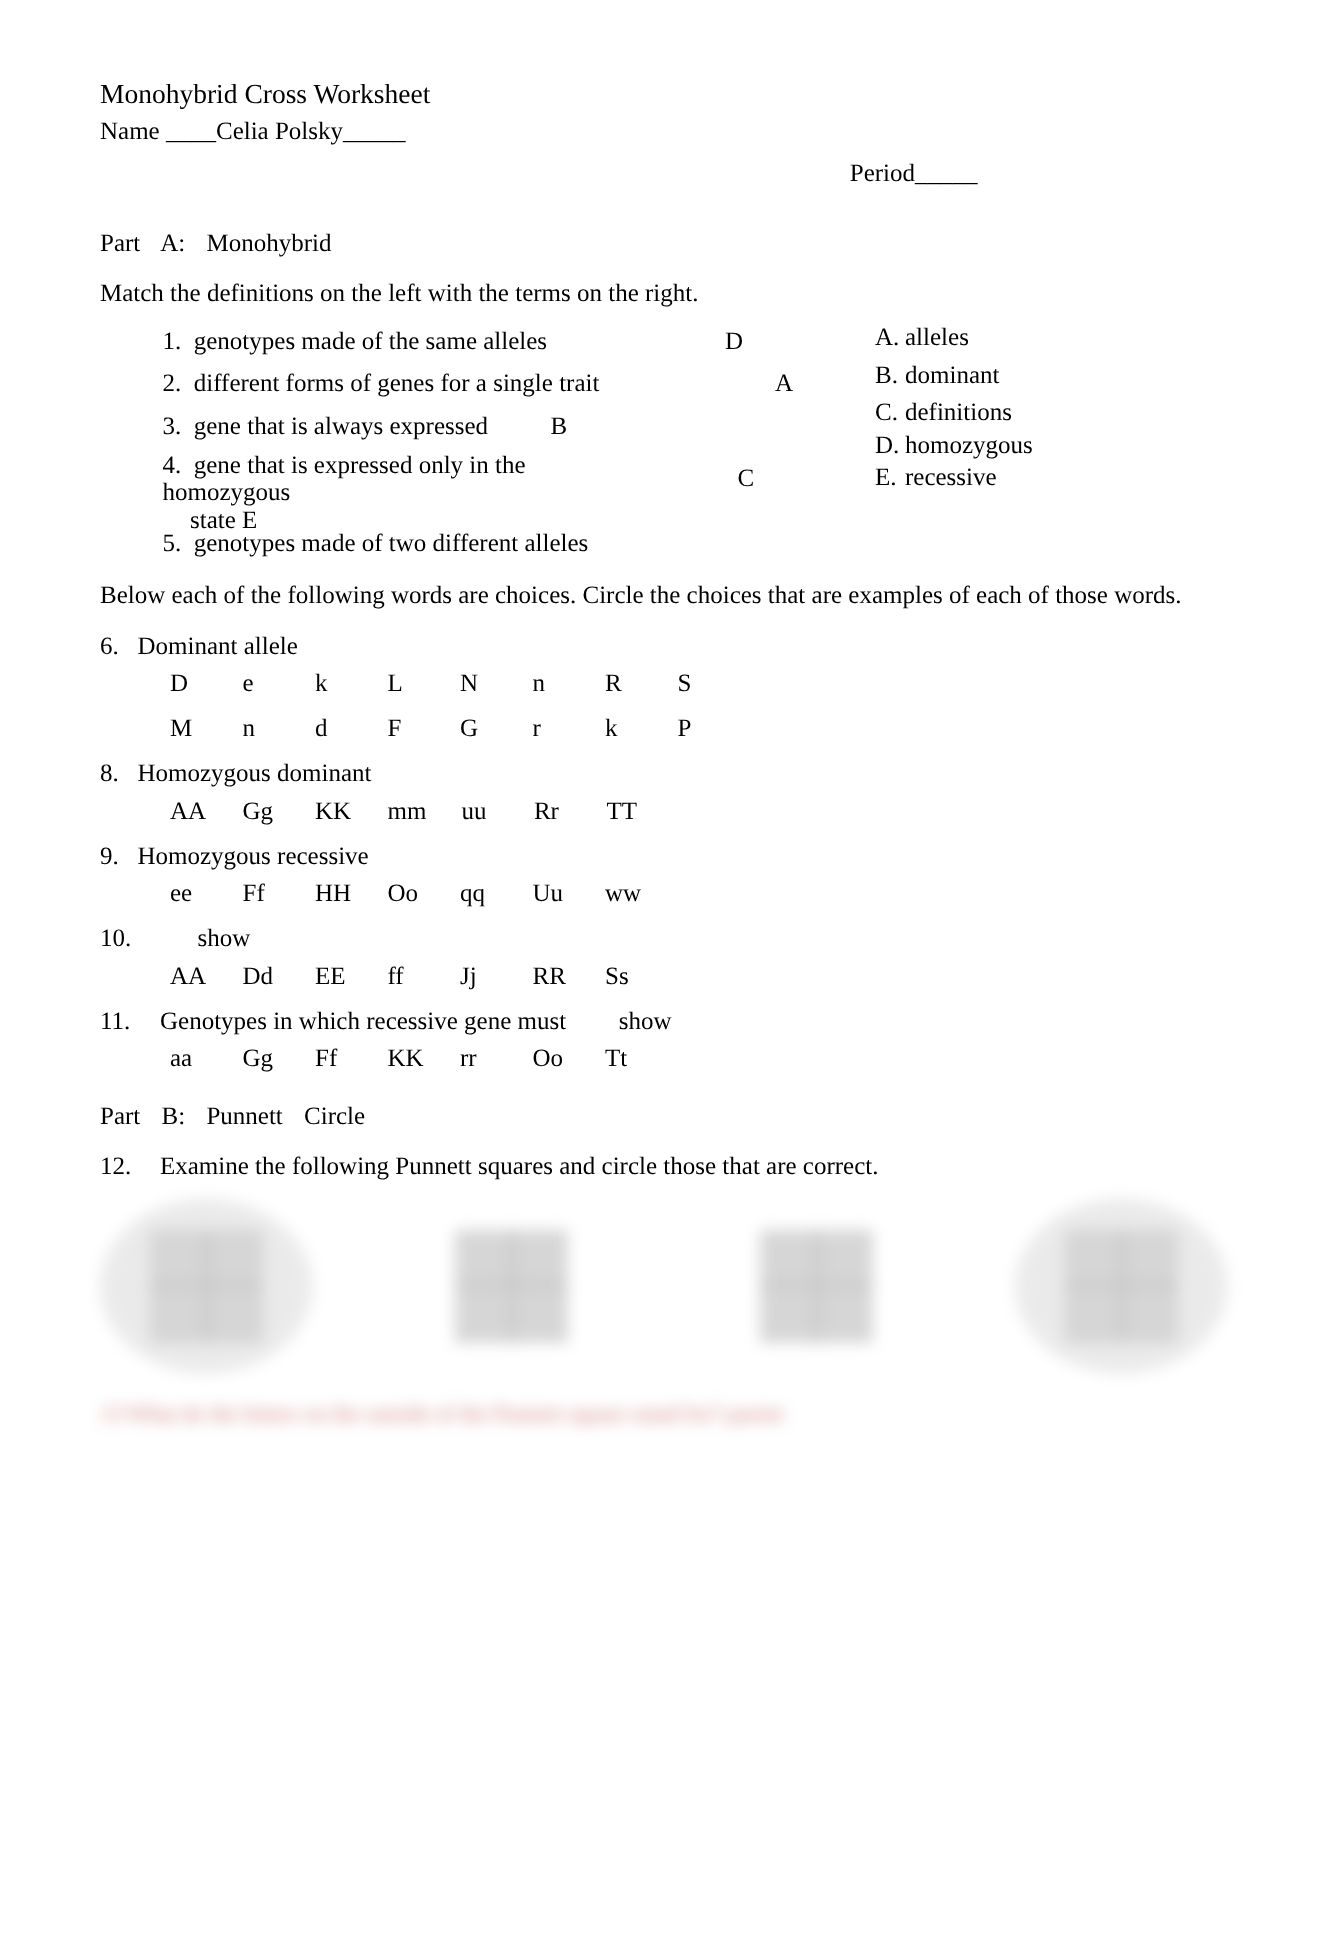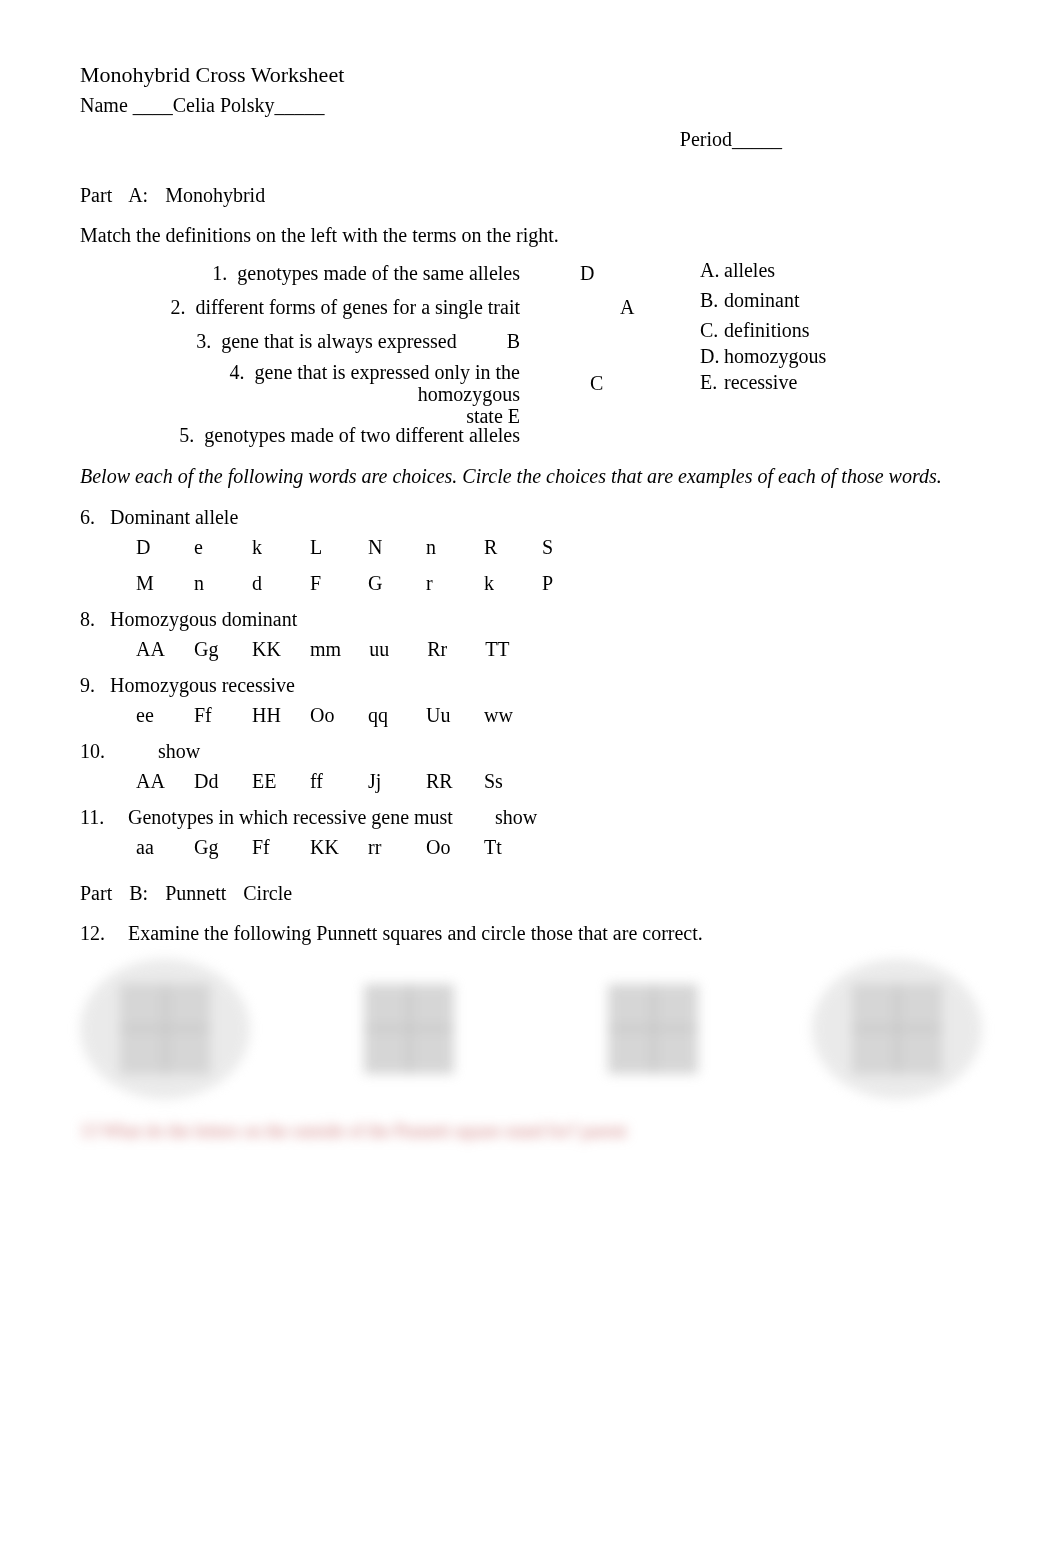--- a/index.html
+++ b/index.html
@@ -29,34 +29,34 @@
       margin: 18px 0 12px 0;
       font-size: 20px;
     }
     .part-heading span { margin-right: 12px; }
     .instructions { margin-bottom: 10px; }
     .match-wrap {
       display: flex;
       gap: 30px;
       margin-bottom: 8px;
     }
-    .match-left { flex: 0 0 440px; text-align: right; }
+    .match-left { flex: 0 0 440px; }
     .match-ans { flex: 0 0 120px; }
     .match-right { flex: 1; }
     .match-left ol { padding-left: 50px; }
     .match-left li { margin-bottom: 6px; }
     .match-ans div { height: 30px; margin-bottom: 4px; padding-left: 10px;}
     .match-ans div:nth-child(1){ padding-left: 30px;}
     .match-ans div:nth-child(2){ padding-left: 70px;}
     .match-ans div:nth-child(3){ padding-left: 0px; position:relative; top:-26px; left:-100px;}
     .match-ans div:nth-child(4){ padding-left: 0px; position:relative; top:-26px; left:-70px;}
     .match-ans div:nth-child(5){ padding-left: 40px; position:relative; top:-26px;}
     .match-right .opt { margin-bottom: 4px; line-height:1.1; }
     .match-right .opt .letter { display:inline-block; width: 24px; }
-    .below-text { margin: 8px 0 14px 0; line-height:1.3;font-style:italic; }
+    .below-text { margin: 8px 0 14px 0; line-height:1.3; }
     .q-block { margin-bottom: 8px; }
     .q-title { margin-bottom: 2px; }
     .q-title .num { display:inline-block; width: 30px; }
     .choices {
       padding-left: 56px;
       display: flex;
       gap: 28px;
     }
     .choices span { min-width: 30px; text-align: left; }
     .q10 .q-title, .q11 .q-title { padding-left: 0; }

